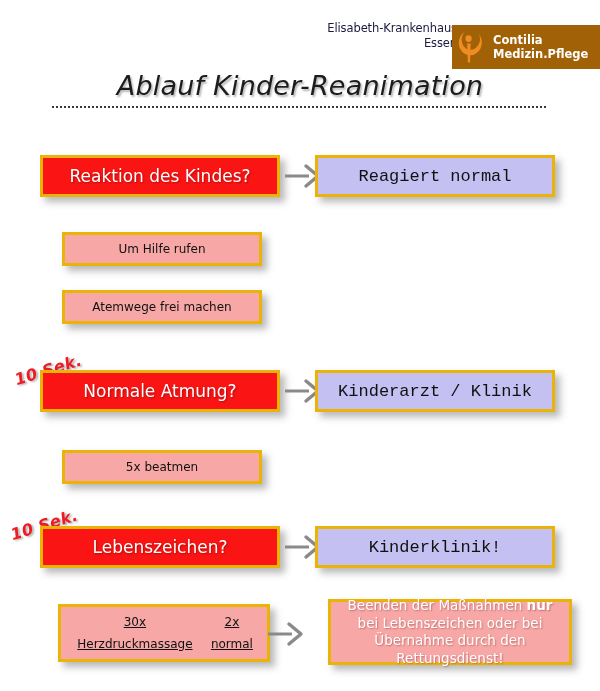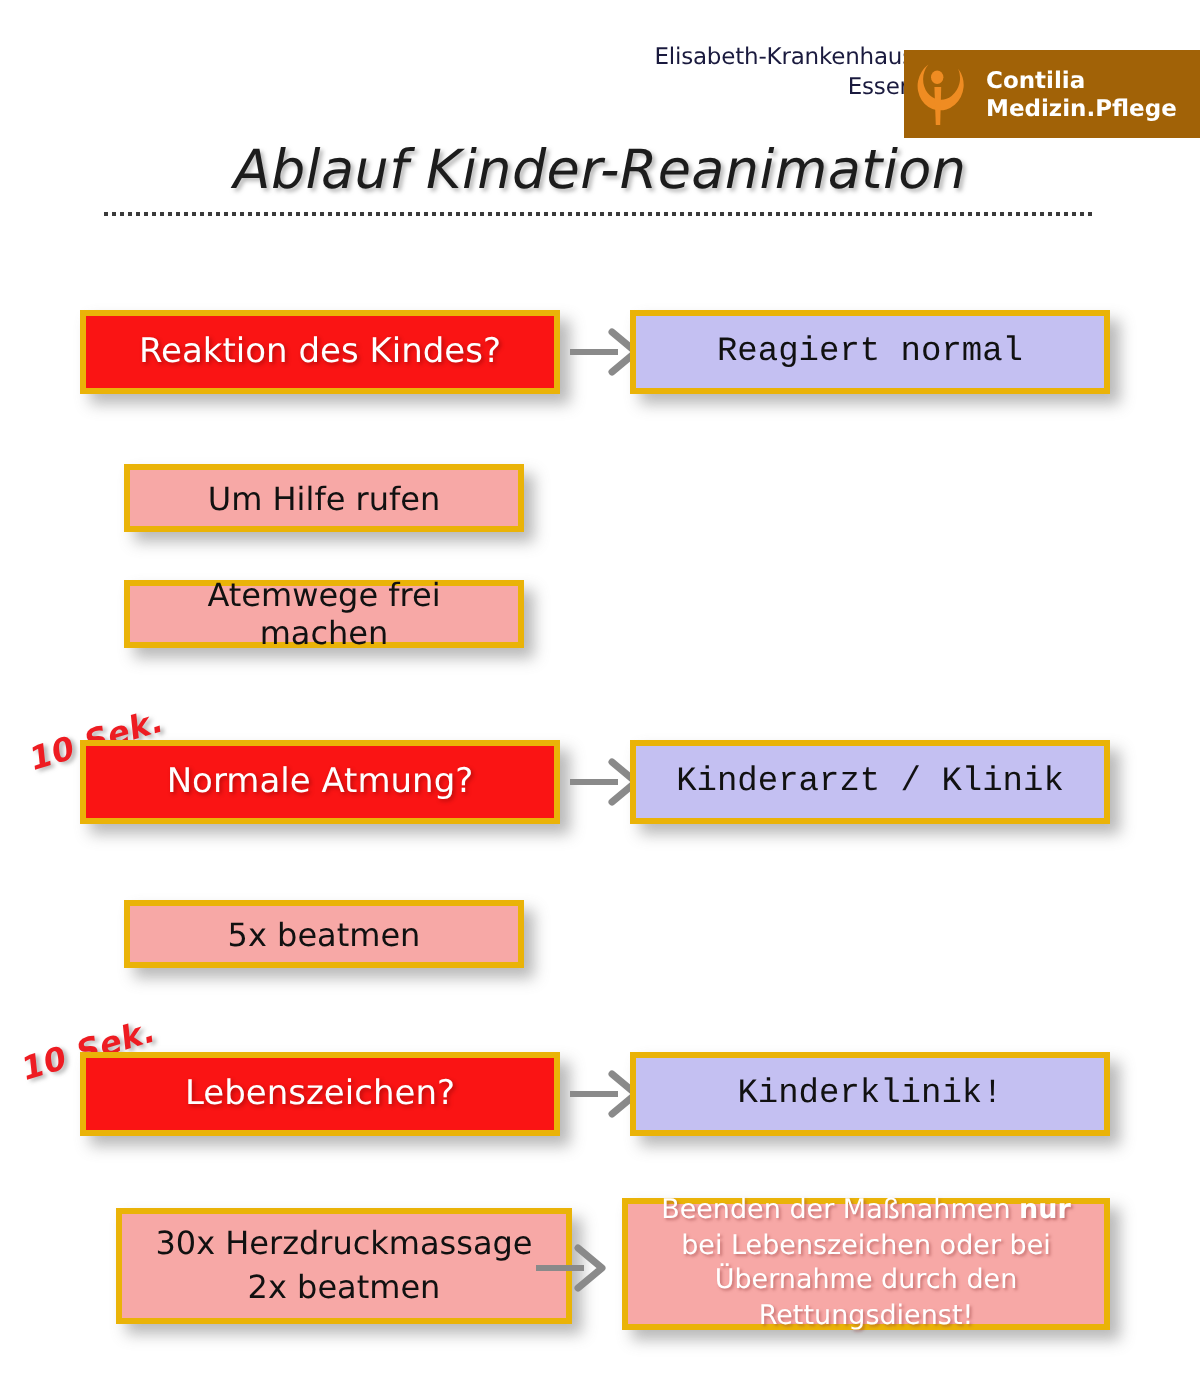--- a/index.html
+++ b/index.html
@@ -110,21 +110,21 @@
   .node-purple {
     background: #c4c0f2;
     color: #111111;
     font-size: 17px;
     font-weight: 400;
     font-family: Liberation Mono, monospace;
   }
   .node-pink {
     background: #f7a8a6;
     color: #111111;
-    font-size: 16px;
+    font-size: 12px;
     font-weight: 500;
   }
   .node-pink-white {
     background: #f7a8a6;
     color: #ffffff;
     font-size: 13.5px;
     line-height: 17.5px;
     font-weight: 500;
     text-shadow: 1px 1px 1.5px rgba(150,60,60,0.5);
   }
@@ -227,27 +227,27 @@
 
 <svg class="arrow" style="left:283px; top:534px;" viewBox="0 0 46 26">
   <path d="M2 13 L26 13" stroke="#8a8a8a" stroke-width="3" fill="none"></path>
   <path d="M23 3 L35 13 L23 23" stroke="#8a8a8a" stroke-width="3.5" fill="none" stroke-linecap="round" stroke-linejoin="round"></path>
 </svg>
 
 <div class="node node-purple" style="left:315px; top:526px; width:240px; height:42px;">
   <span>Kinderklinik!</span>
 </div>
 
-<div class="node node-pink" style="left:58px; top:604px; width:228px; height:58px; flex-direction:column; line-height:22px;">
+<div class="node node-pink" style="left:58px; top:604px; width:212px; height:58px; flex-direction:row; line-height:22px;text-decoration:underline;">
   <span>30x Herzdruckmassage</span>
-  <span>2x beatmen</span>
+  <span>2x normal</span>
 </div>
 
 <svg class="arrow" style="left:266px; top:621px;" viewBox="0 0 46 26">
   <path d="M2 13 L26 13" stroke="#8a8a8a" stroke-width="3" fill="none"></path>
   <path d="M23 3 L35 13 L23 23" stroke="#8a8a8a" stroke-width="3.5" fill="none" stroke-linecap="round" stroke-linejoin="round"></path>
 </svg>
 
-<div class="node node-pink-white" style="left:311px; top:599px; width:244px; height:66px;">
+<div class="node node-pink-white" style="left:328px; top:599px; width:244px; height:66px;">
   <span>
     <span>Beenden der Maßnahmen </span><b>nur</b><span> bei Lebenszeichen oder bei Übernahme durch den Rettungsdienst!</span>
   </span>
 </div>
 
 </body></html>

